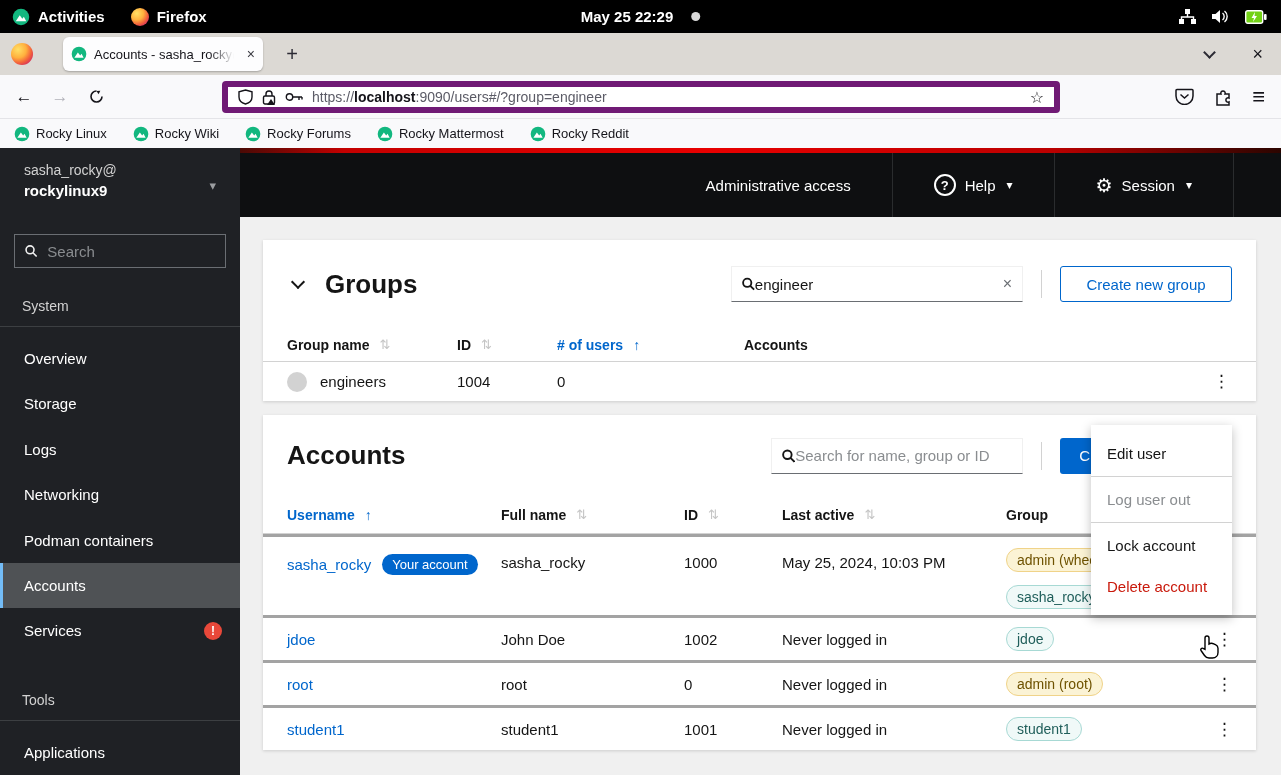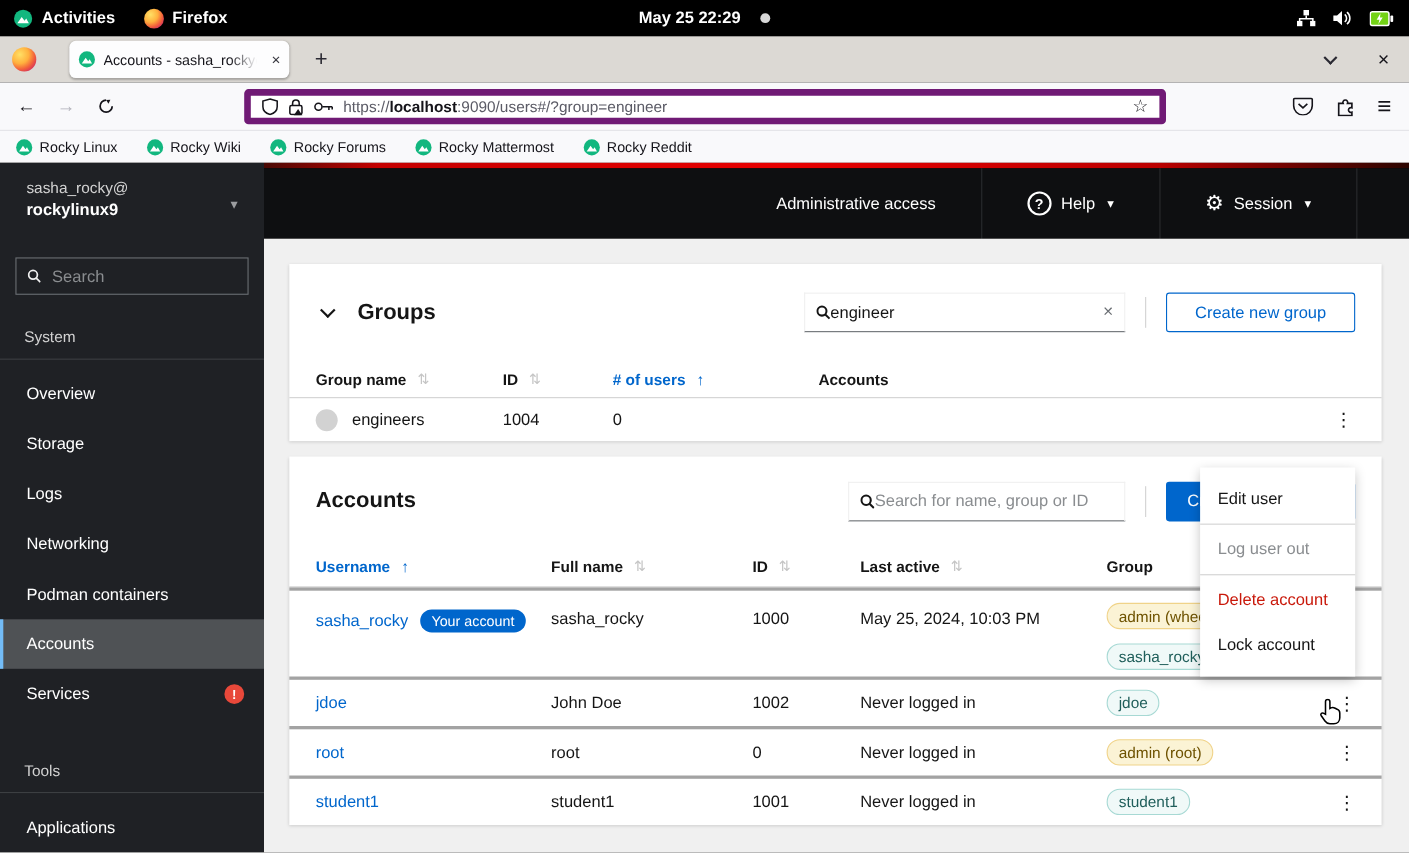--- a/index.html
+++ b/index.html
@@ -71,21 +71,21 @@
   .mh-caret { font-size:12px; color:#fff; margin-left:2px; }
 
   .content { flex:1; background:#f0f0f0; padding:23px 25px 0 23px; overflow:hidden; }
 
   .card { background:#fff; box-shadow:0 1px 3px rgba(3,3,3,.15); width:993px; }
   .card + .card { margin-top:14px; }
 
   
   .grp-head { height:88px; display:flex; align-items:center; padding:0 24px; }
   .sect-chevron { width:10px; height:10px; border-right:2px solid #151515; border-bottom:2px solid #151515; transform:rotate(45deg); margin:-4px 6px 0 6px; }
-  .sect-title { font-size:20px; font-weight:700; color:#151515; margin-left:16px; }
+  .sect-title { font-size:26px; font-weight:700; color:#151515; margin-left:16px; }
   .head-controls { margin-left:auto; display:flex; align-items:center; }
   .pf-search { width:292px; height:36px; border:1px solid #f0f0f0; border-bottom:1px solid #6a6e73; background:#fff; display:flex; align-items:center; padding:0 10px; }
   .pf-search.acc { width:252px; }
   .pf-search input { border:0; outline:none; font-size:15px; color:#151515; width:100%; background:transparent; }
   .pf-search input::placeholder { color:#8a8d90; }
   .search-clear { color:#6a6e73; font-size:16px; margin-left:auto; }
   .ctrl-div { width:1px; height:28px; background:#d2d2d2; margin:0 18px; }
   .btn-secondary { width:172px; height:36px; border:1px solid #0066cc; border-radius:3px; background:#fff; color:#0066cc; font-size:15px; display:flex; align-items:center; justify-content:center; }
   .btn-primary { width:172px; height:36px; border:0; border-radius:3px; background:#0066cc; color:#fff; font-size:15px; display:flex; align-items:center; justify-content:center; }
 
@@ -476,22 +476,22 @@
         </div>
       </div>
     </div>
   </div>
 
   <div class="ctx-menu">
     <div class="ctx-item">Edit user</div>
     <div class="ctx-div"></div>
     <div class="ctx-item disabled">Log user out</div>
     <div class="ctx-div"></div>
+    <div class="ctx-item">Lock account</div>
     <div class="ctx-item danger">Delete account</div>
-    <div class="ctx-item">Lock account</div>
   </div>
 
   <div class="cursor">
     <svg width="22" height="24" viewBox="0 0 22 24">
       <path d="M8 1 c1.2 0 2 .9 2 2 v6 l1-.5 c2.5-1 3 .2 5.5 1.2 c1.8.8 2.5 1.8 2.5 3.5 v4.3 c0 3-2 5.5-5.5 5.5 h-3.5 c-2 0-3.3-.8-4.5-2.5 L2 15.5 c-.8-1.2.5-2.8 2-2.2 l2 1 V3 c0-1.1.8-2 2-2 Z" fill="#fff" stroke="#000" stroke-width="1.4"></path>
     </svg>
   </div>
 
 </div>
 

